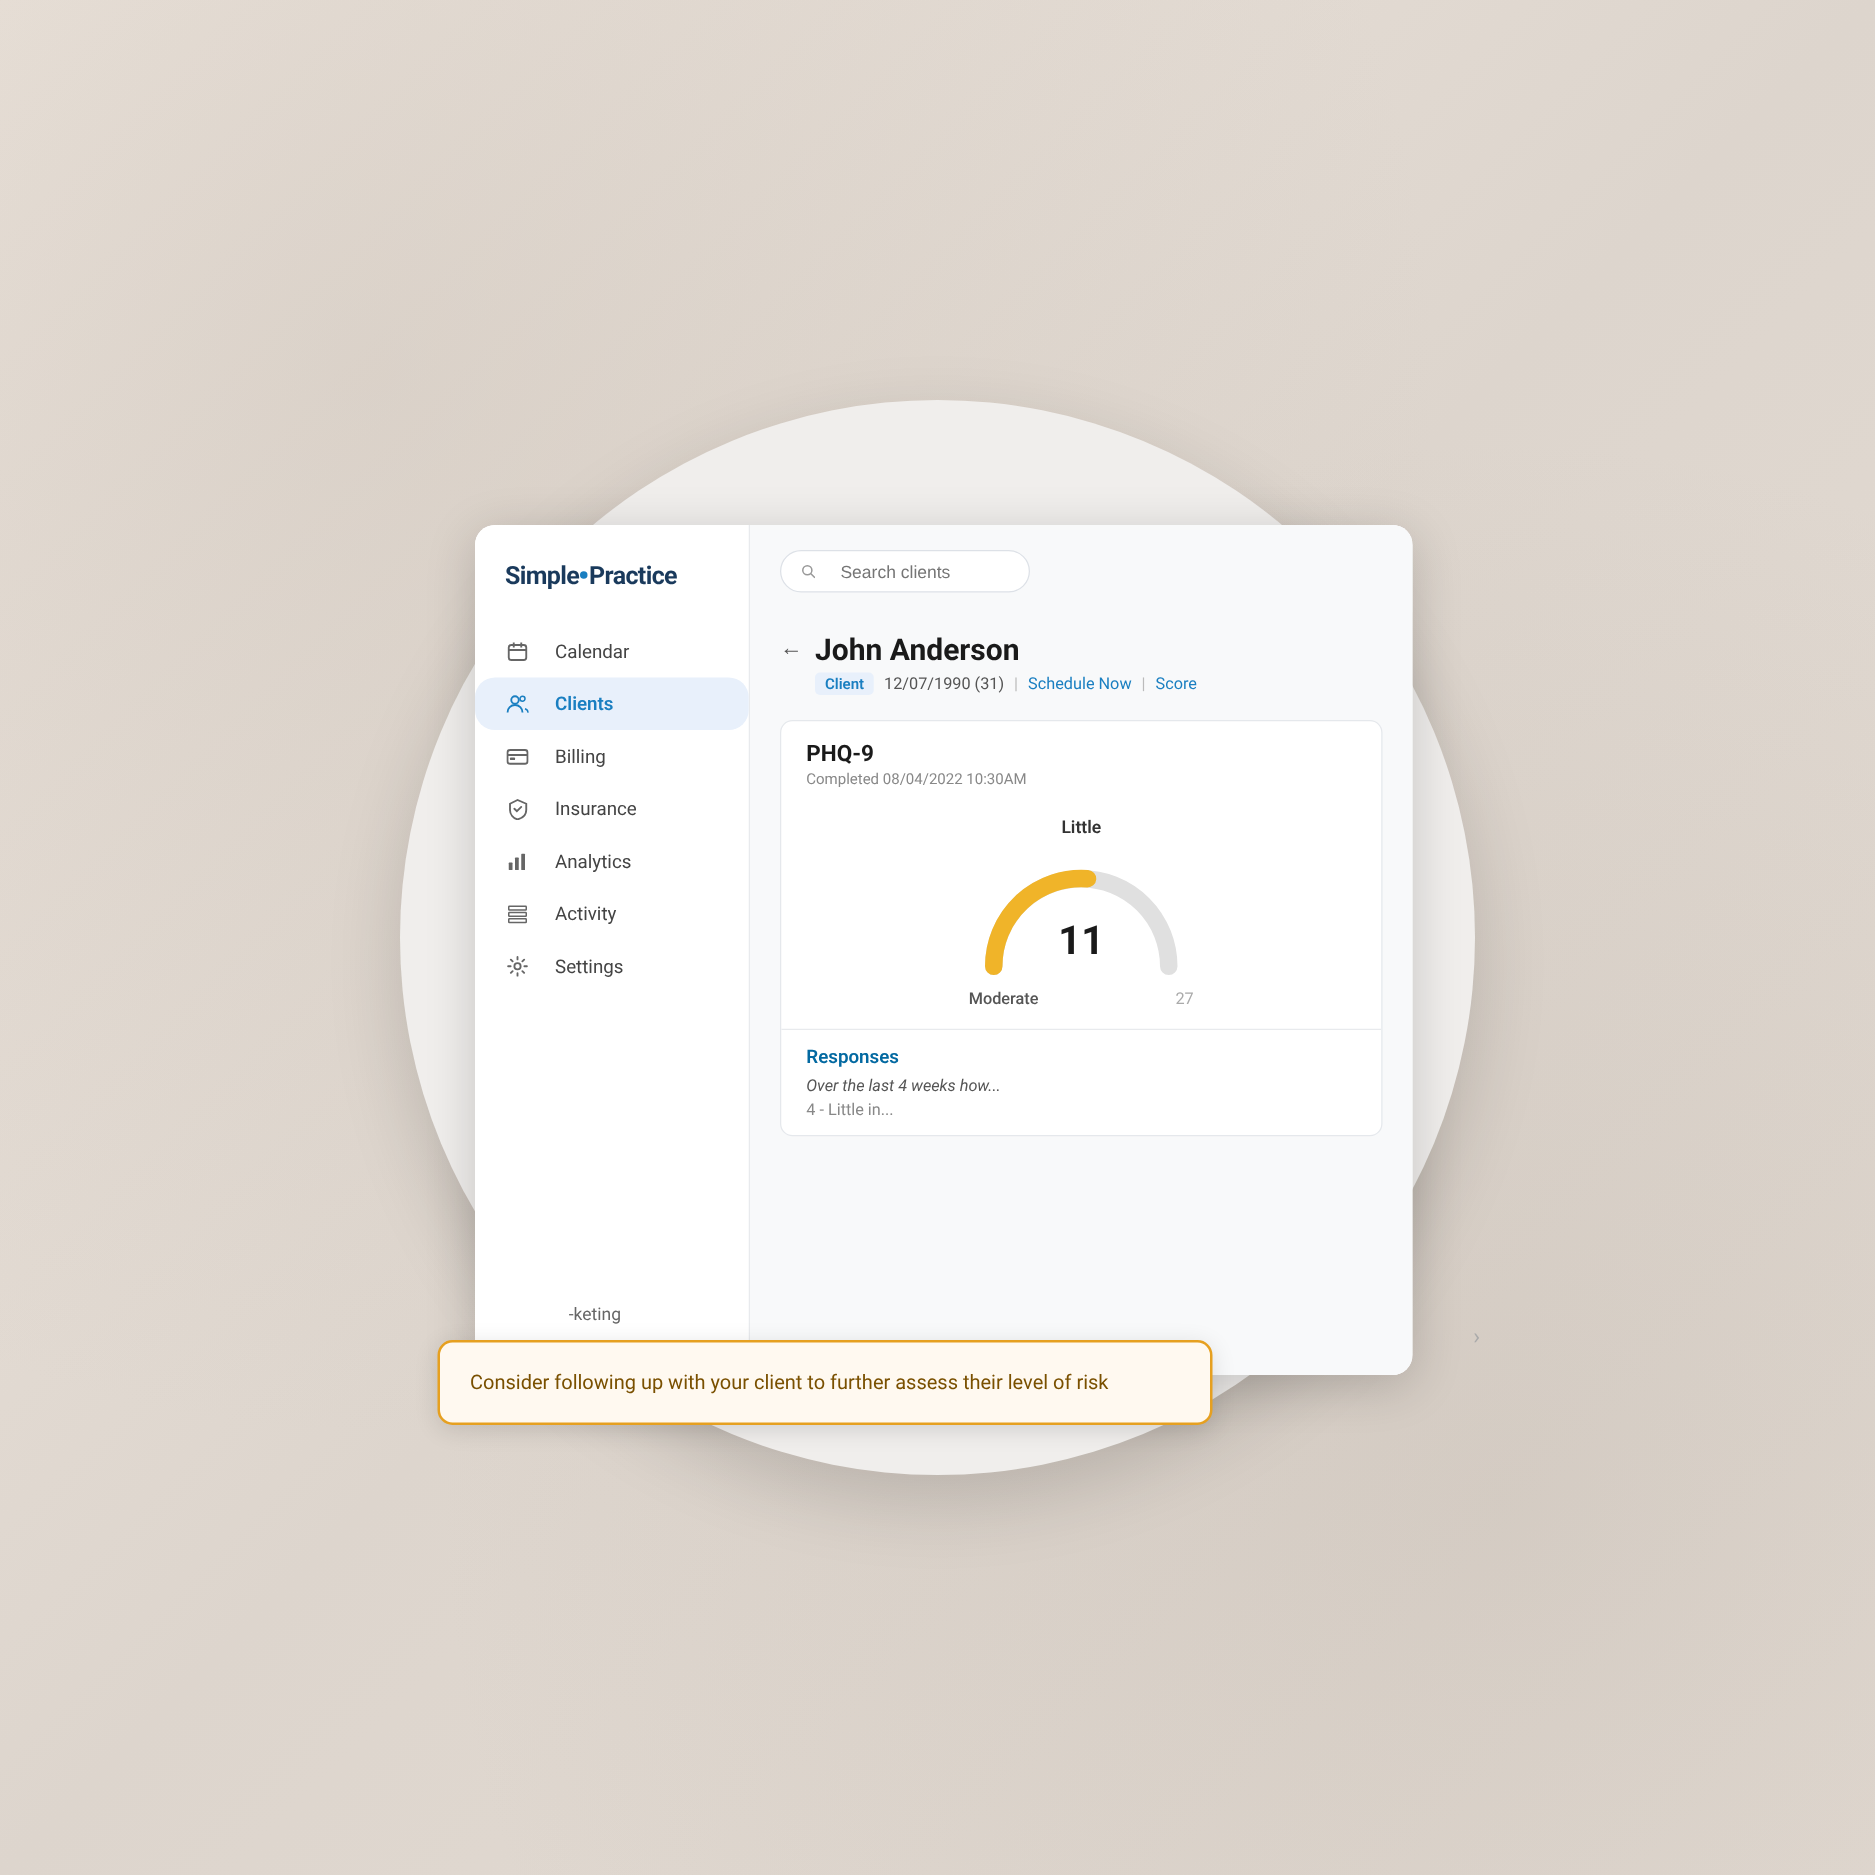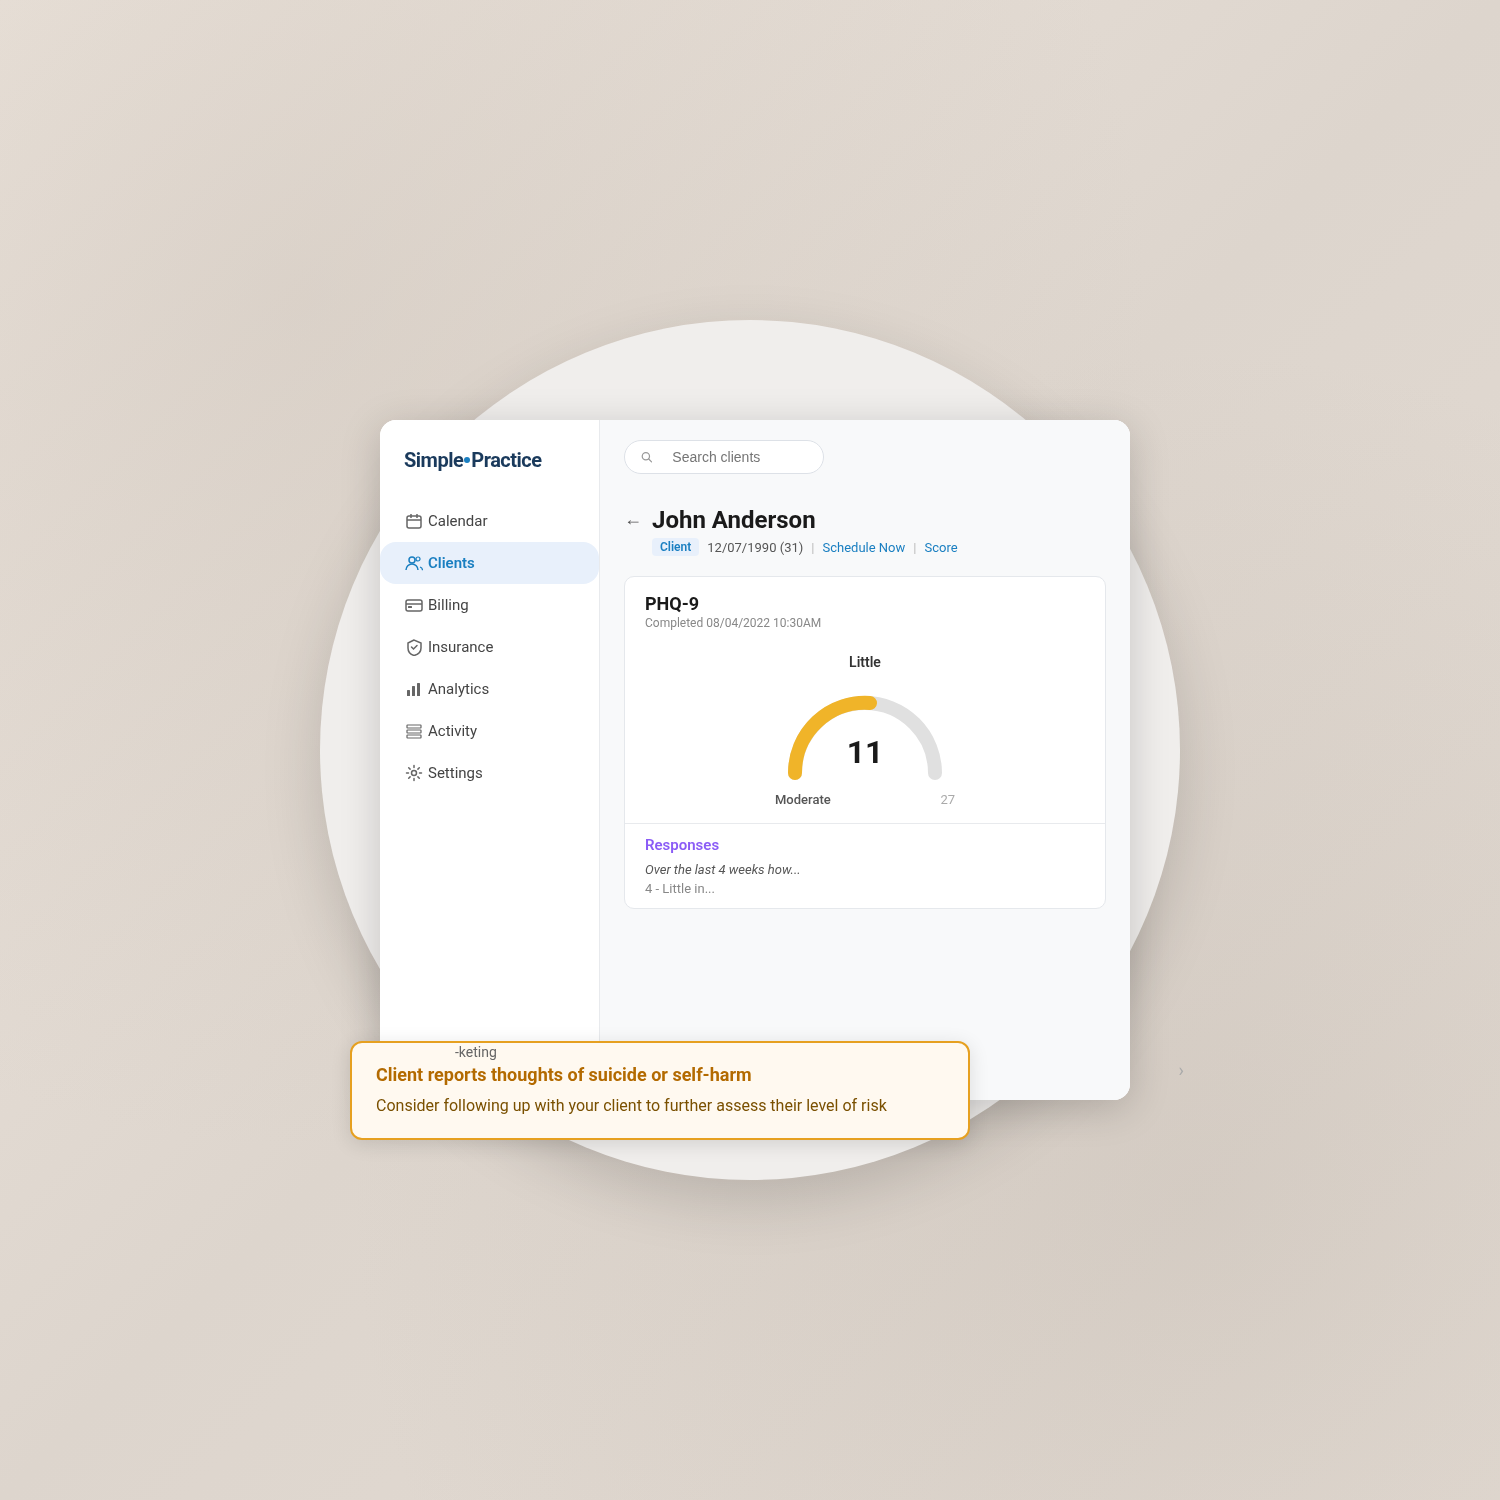--- a/index.html
+++ b/index.html
@@ -81,21 +81,21 @@
       border-radius: 50%;
       margin: 0 1px;
       vertical-align: middle;
       position: relative;
       top: -2px;
     }
 
     .nav-item {
       display: flex;
       align-items: center;
-      gap: 4px;
+      gap: 20px;
       padding: 11px 24px;
       cursor: pointer;
       font-size: 15px;
       color: #444;
       border-radius: 0;
       transition: background 0.15s;
     }
 
     .nav-item.active {
       background: #e8f0fb;
@@ -301,21 +301,21 @@
 
     
     .responses-section {
       padding: 12px 20px;
       border-top: 1px solid #e8eaed;
     }
 
     .responses-title {
       font-size: 15px;
       font-weight: 600;
-      color: #8b5cf6;
+      color: #0369a1;
       margin-bottom: 8px;
     }
 
     .response-question {
       font-size: 13px;
       font-style: italic;
       color: #555;
     }
 
     .response-partial {
@@ -494,20 +494,19 @@
             <div class="responses-title">Responses</div>
             <div class="response-question">Over the last 4 weeks how...</div>
             <div class="response-partial">4 - Little in...</div>
           </div>
         </div>
       </div>
     </div>
   </div>
 
   <div class="alert-box">
-    <div class="alert-title">Client reports thoughts of suicide or self-harm</div>
     <div class="alert-body">Consider following up with your client to further assess their level of risk</div>
   </div>
 
   <div class="marketing-partial">-keting</div>
 
   <div class="chevron-right">›</div>
 </div>
 
 </body></html>

